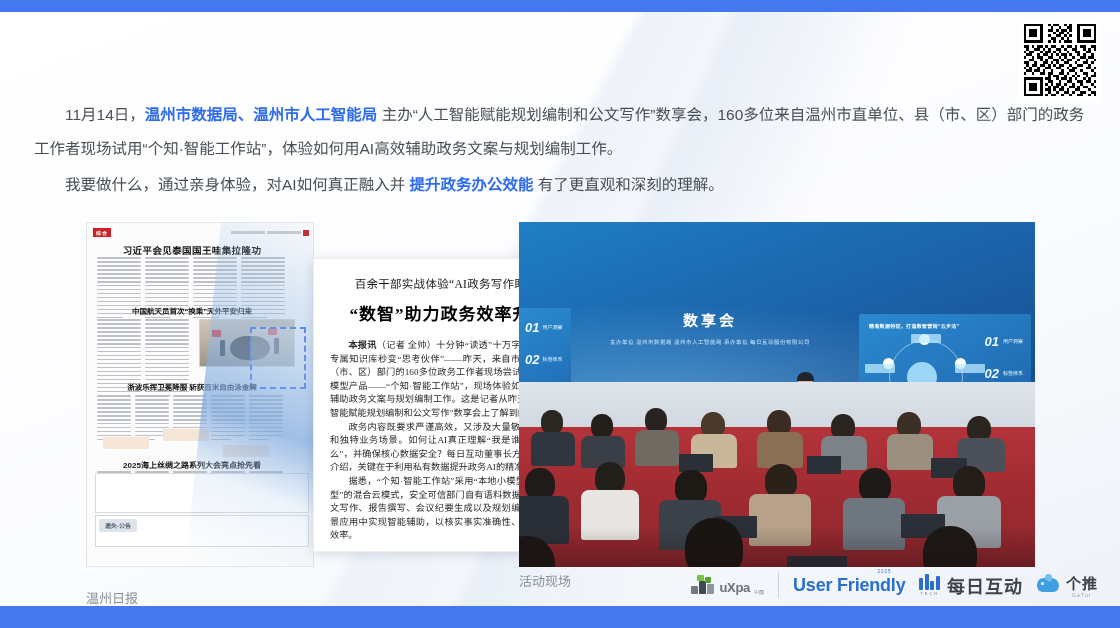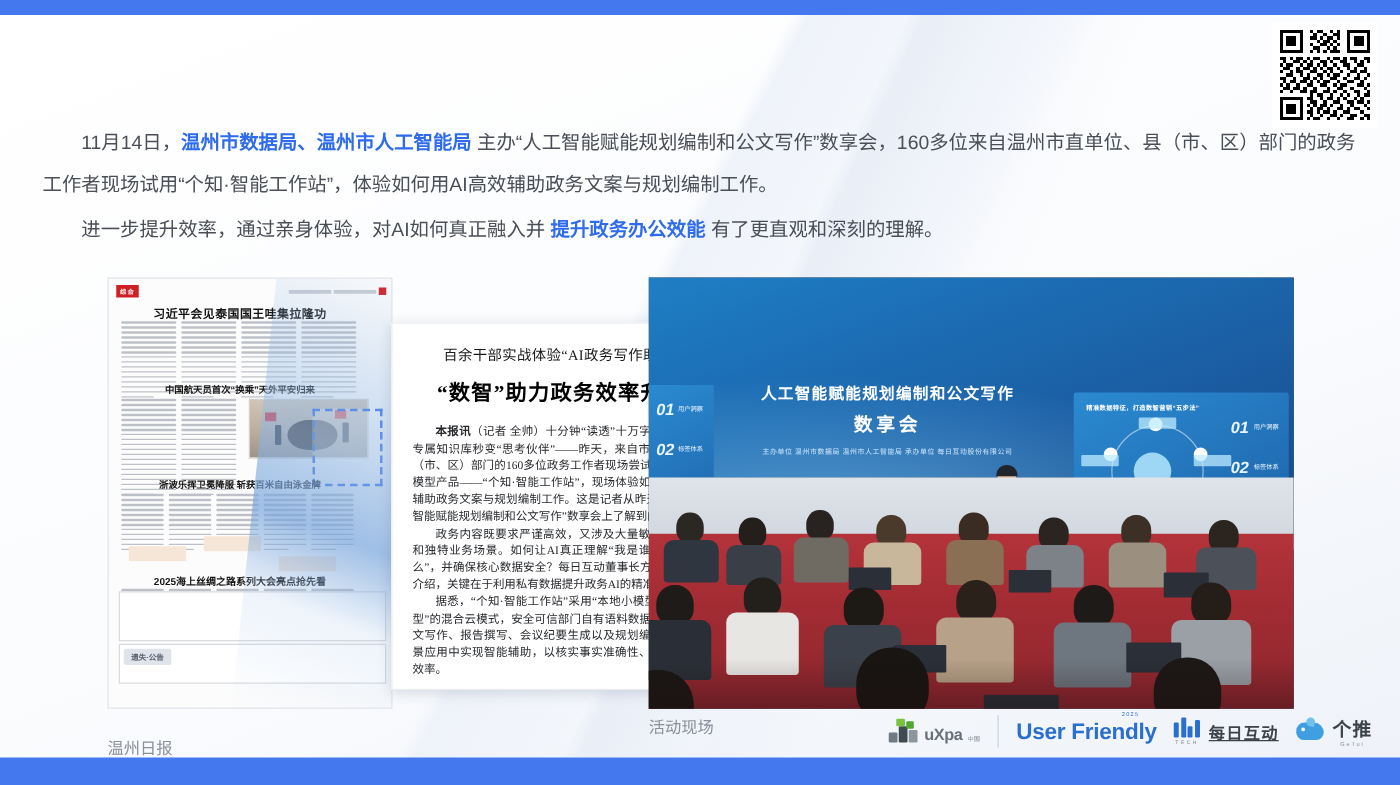--- a/index.html
+++ b/index.html
@@ -163,21 +163,21 @@
   .logo-uxpa .txt{font-size:13px;font-weight:bold;color:#6b7078;letter-spacing:-.3px;}
   .logo-uxpa .sup{font-size:5px;color:#8a9099;vertical-align:super;}
   .vline{width:1px;height:26px;background:#cdd3db;}
   .logo-uf{font-size:18px;font-weight:bold;color:#2a6fd0;letter-spacing:-.2px;position:relative;}
   .logo-uf .yr{position:absolute;right:14px;top:-6px;font-size:4.5px;letter-spacing:1px;color:#2a6fd0;font-weight:normal;}
   .logo-md{display:flex;align-items:center;gap:7px;}
   .md-mark{display:flex;flex-direction:column;align-items:center;}
   .md-mark .bars{display:flex;gap:1.5px;align-items:flex-end;}
   .md-mark .bars i{display:block;width:4px;background:#2a6fd0;border-radius:1px;}
   .md-mark .cap-t{font-size:4px;letter-spacing:2px;color:#7d838b;margin-top:1px;}
-  .logo-md .name{font-size:13px;font-weight:bold;color:#3d434b;letter-spacing:1px;text-decoration:underline;}
+  .logo-md .name{font-size:18px;font-weight:bold;color:#3d434b;letter-spacing:1px;}
   .logo-getui{display:flex;align-items:center;gap:5px;}
   .getui-mark{width:24px;height:20px;position:relative;}
   .getui-mark .whale{position:absolute;left:0;top:3px;width:22px;height:14px;background:#3f9fe0;border-radius:10px 12px 9px 9px;}
   .getui-mark .fin{position:absolute;left:8px;top:-1px;width:7px;height:7px;background:#6fc2ee;border-radius:50% 50% 0 50%;transform:rotate(12deg);}
   .getui-mark .eye{position:absolute;left:4px;top:7px;width:3px;height:3px;background:#fff;border-radius:50%;}
   .logo-getui .name{font-size:15px;font-weight:bold;color:#3d434b;letter-spacing:1px;}
   .logo-getui .sub{display:block;font-size:4.5px;letter-spacing:1.5px;color:#8a9099;font-weight:normal;text-align:center;}
 </style>
 </head>
 <body>
@@ -391,21 +391,21 @@
   </div>
 
   <div class="para p1">
     <span class="p-indent">
       <span>11月14日，</span><span class="hl">温州市数据局、温州市人工智能局</span><span> 主办“人工智能赋能规划编制和公文写作”数享会，160多位来自温州市直单位、县（市、区）部门的政务工作者现场试用“个知·智能工作站”，体验如何用AI高效辅助政务文案与规划编制工作。</span>
     </span>
   </div>
 
   <div class="para p2">
     <span class="p-indent">
-      <span>进一步提升效率，通过亲身体验，对AI如何真正融入并 </span><span class="hl">提升政务办公效能</span><span> 有了更直观和深刻的理解。</span>
+      <span>我要做什么，通过亲身体验，对AI如何真正融入并 </span><span class="hl">提升政务办公效能</span><span> 有了更直观和深刻的理解。</span>
     </span>
   </div>
 
   <div class="media">
 
     <div class="paper">
       <div class="sheet"></div>
 
       <div class="pmast">
         <span class="nameplate">综合</span>
@@ -700,21 +700,20 @@
         <div class="swoosh"></div>
       </div>
 
       <div class="ev-left">
         <span class="num" style="top:12px"><span>01</span><small>用户洞察</small></span>
         <span class="num" style="top:44px"><span>02</span><small>标签体系</small></span>
         <span class="num" style="top:76px"><span>03</span><small>数据分析</small></span>
       </div>
 
       <div class="ev-main">
-        <div class="l1">人工智能赋能规划编制和公文写作</div>
         <div class="l2">数享会</div>
         <div class="l3">主办单位  温州市数据局  温州市人工智能局      承办单位  每日互动股份有限公司</div>
       </div>
 
       <div class="ev-side">
         <span class="st">精准数据特征，打造数智营销“五步法”</span>
         <span class="ring"></span>
         <span class="hub"></span>
         <span class="dot" style="left:60px;top:20px"></span>
         <span class="dot" style="left:24px;top:44px"></span>

